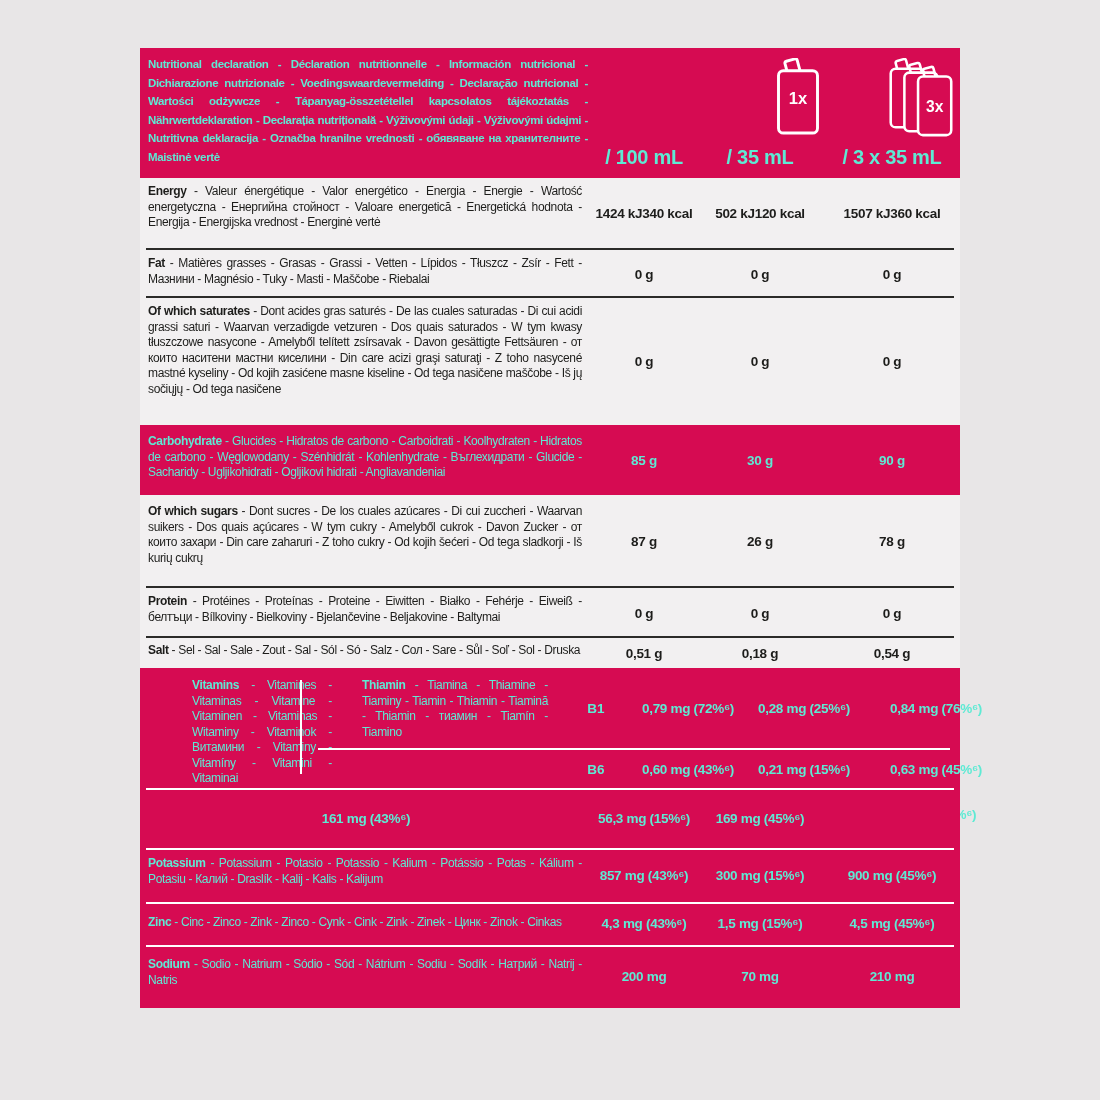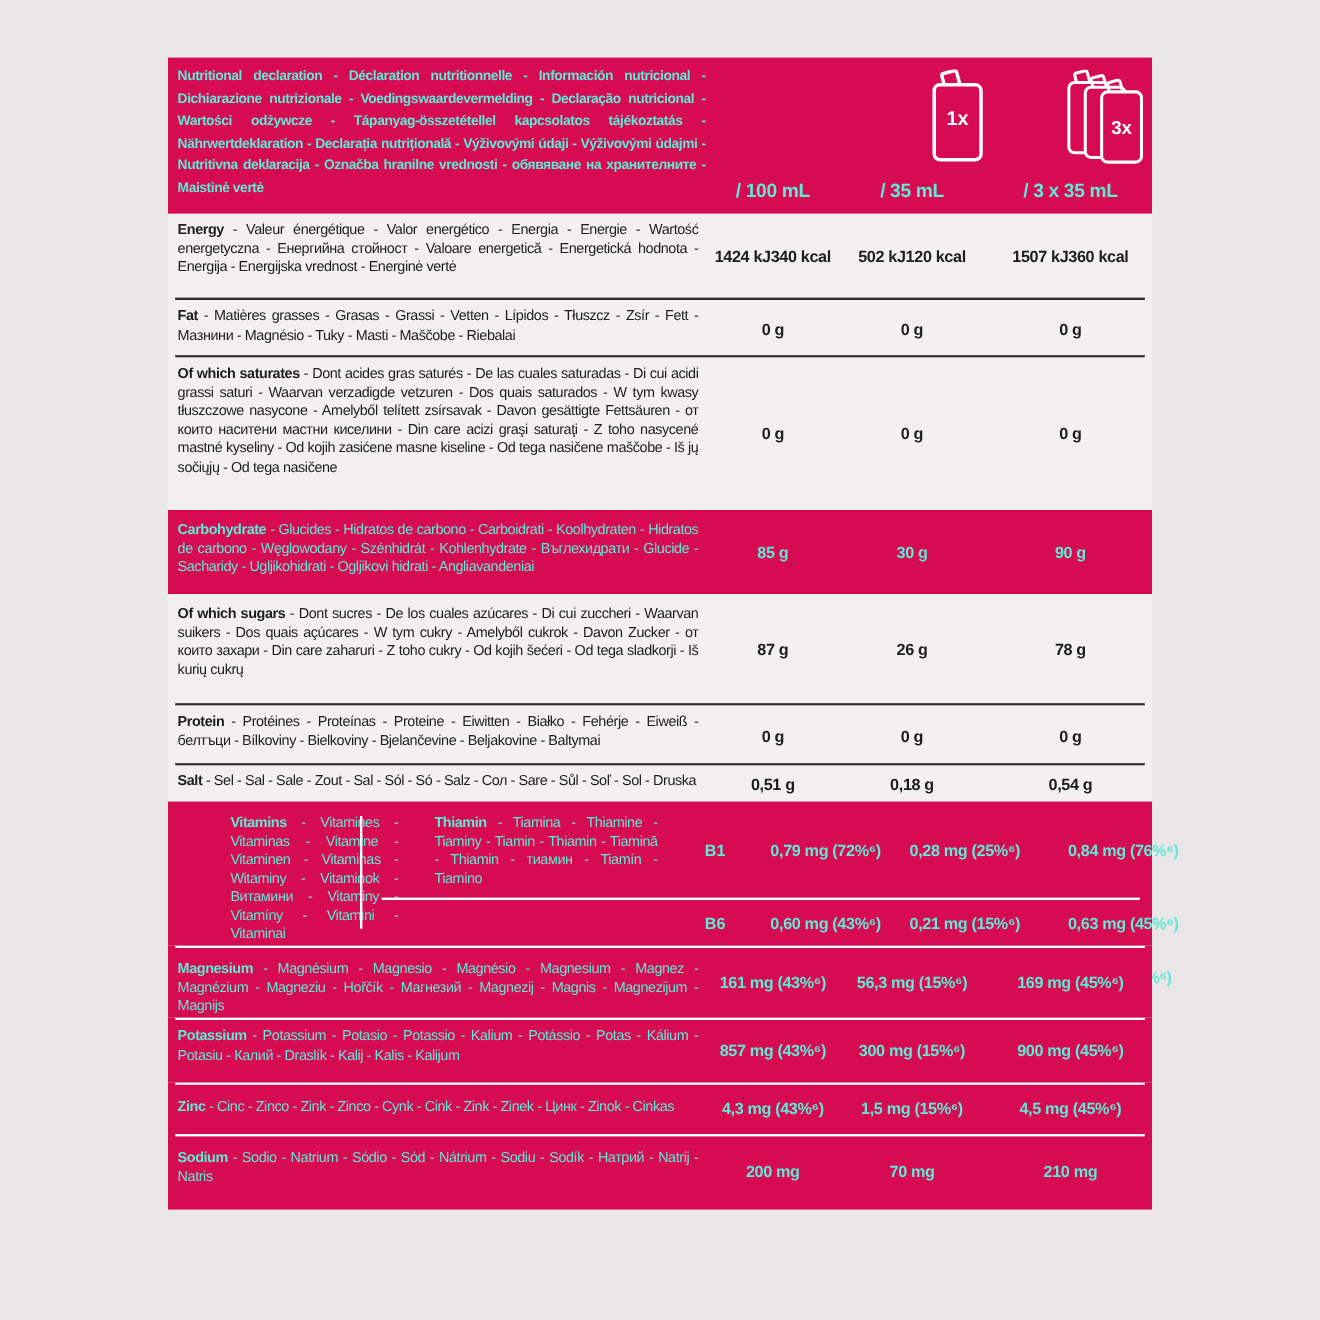--- a/index.html
+++ b/index.html
@@ -16,21 +16,21 @@
   .label-cell{padding:6px 10px 0 8px;text-align:justify;font-size:12px;line-height:15.5px;letter-spacing:-0.35px;overflow:hidden;}
   .lead{font-weight:bold;}
   .val{display:flex;align-items:center;justify-content:center;font-weight:bold;font-size:13.5px;letter-spacing:-0.3px;text-align:center;}
   .val.stack{flex-direction:row;line-height:17.5px;}
   .sep-dark::after{content:"";position:absolute;left:6px;right:6px;bottom:0;height:1.6px;background:#2b2b29;z-index:2;}
   .sep-white::before{content:"";position:absolute;left:6px;right:6px;top:0;height:2px;background:#ffffff;z-index:2;}
 
   
   .header{position:relative;display:grid;grid-template-columns:452px 104px 128px 136px;grid-template-rows:1fr 32px;height:130px;}
   .title{grid-column:1;grid-row:1/3;padding:7px 4px 0 8px;font-weight:bold;font-size:11.5px;line-height:18.6px;letter-spacing:-0.35px;text-align:justify;overflow:hidden;}
-  .col-head{grid-row:2;display:flex;align-items:flex-end;justify-content:center;padding-bottom:9px;font-weight:bold;font-size:16px;letter-spacing:-0.3px;white-space:nowrap;}
+  .col-head{grid-row:2;display:flex;align-items:flex-end;justify-content:center;padding-bottom:9px;font-weight:bold;font-size:20px;letter-spacing:-0.3px;white-space:nowrap;}
   .icon-cell{grid-row:1;display:flex;align-items:flex-start;justify-content:flex-end;padding-top:10px;}
   .sachet-body{fill:#d60b52;stroke:#fff;}
   .sachet-spout{fill:none;stroke:#fff;}
   .sachet-text{fill:#fff;font-weight:bold;text-anchor:middle;}
 
   
   .vit{position:relative;display:grid;grid-template-columns:160px 212px 80px 104px 128px 136px;grid-template-rows:80px 42px 48px;height:120px;padding-left:44px;}
   .vit-names{grid-column:1;grid-row:1/4;padding:10px 12px 0 8px;text-align:justify;font-size:12px;line-height:15.5px;letter-spacing:-0.35px;}
   .thiamin-cell{grid-column:2;grid-row:1;padding:10px 8px 0 18px;text-align:justify;font-size:12px;line-height:15.5px;letter-spacing:-0.35px;}
   .b-label{display:flex;align-items:center;justify-content:center;font-weight:bold;font-size:13.5px;}
@@ -153,21 +153,20 @@
     <div class="val" style="grid-column:4;grid-row:3">1,6 µg (64%⁶)</div>
     <div class="val" style="grid-column:5;grid-row:3">0,56 µg (22%⁶)</div>
     <div class="val" style="grid-column:6;grid-row:3">1,7 µg (68%⁶)</div>
 
     <div class="vline"></div>
     <div class="hline1"></div>
     <div class="hline2"></div>
   </div>
 
   <div class="row pink sep-white" style="height:60px">
-    <div class="label-cell" style="padding-top:12px"><b class="lead">Magnesium</b> <span>- Magnésium - Magnesio - Magnésio - Magnesium - Magnez - Magnézium - Magneziu - Hořčík - Магнезий - Magnezij - Magnis - Magnezijum - Magnijs</span></div>
     <div class="val">161 mg (43%⁶)</div>
     <div class="val">56,3 mg (15%⁶)</div>
     <div class="val">169 mg (45%⁶)</div>
   </div>
 
   <div class="row pink sep-white" style="height:54px">
     <div class="label-cell" style="padding-top:8px"><b class="lead">Potassium</b> <span>- Potassium - Potasio - Potassio - Kalium - Potássio - Potas - Kálium - Potasiu - Калий - Draslík - Kalij - Kalis - Kalijum</span></div>
     <div class="val">857 mg (43%⁶)</div>
     <div class="val">300 mg (15%⁶)</div>
     <div class="val">900 mg (45%⁶)</div>

